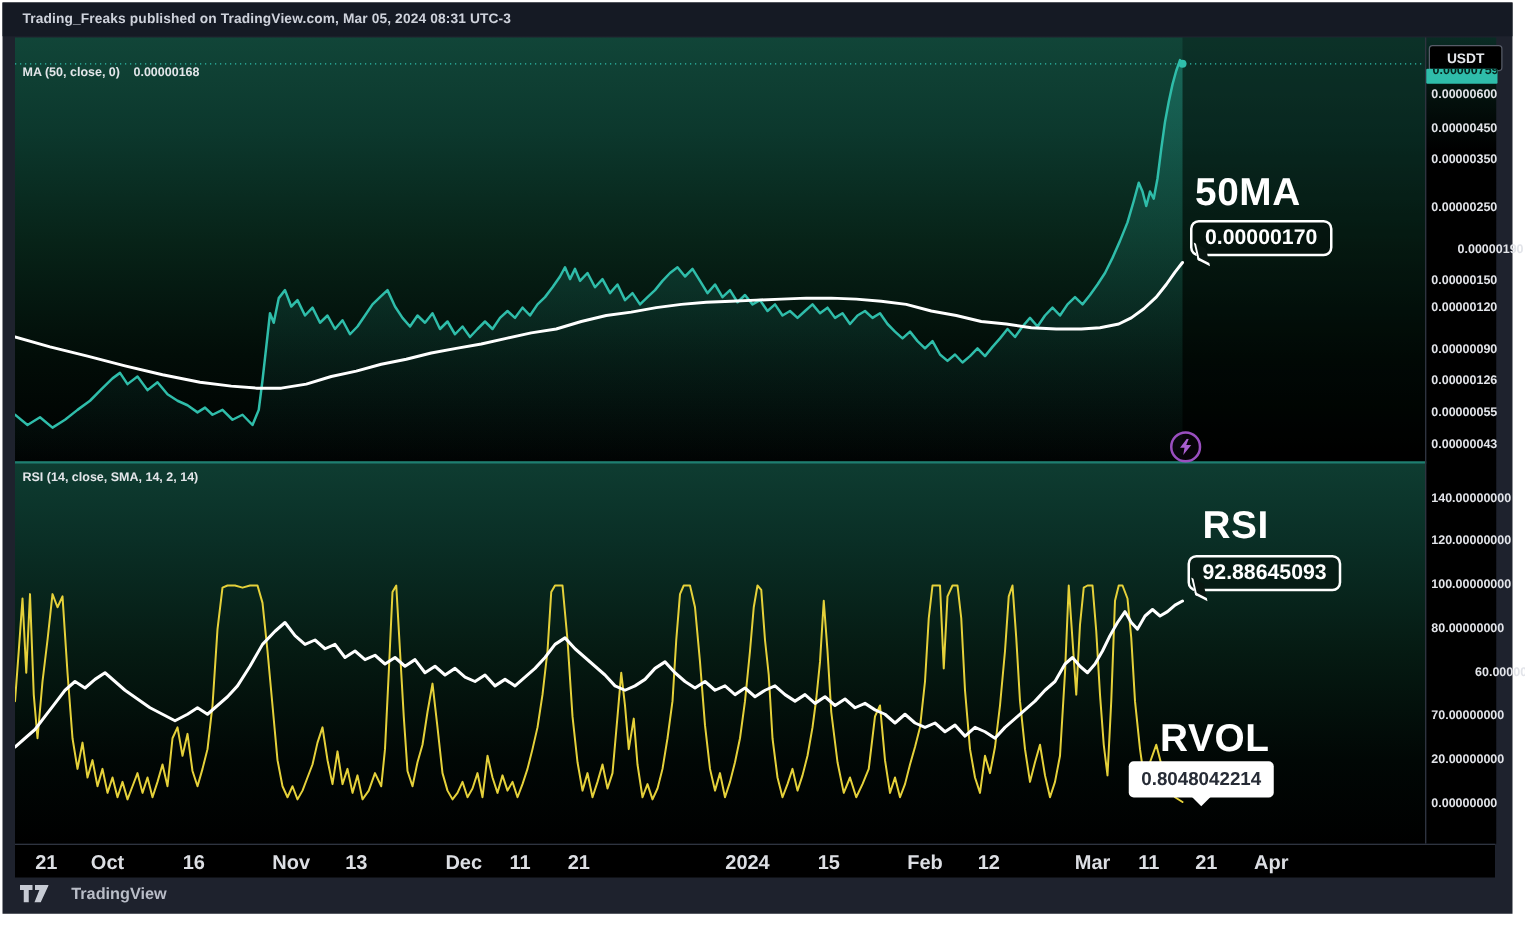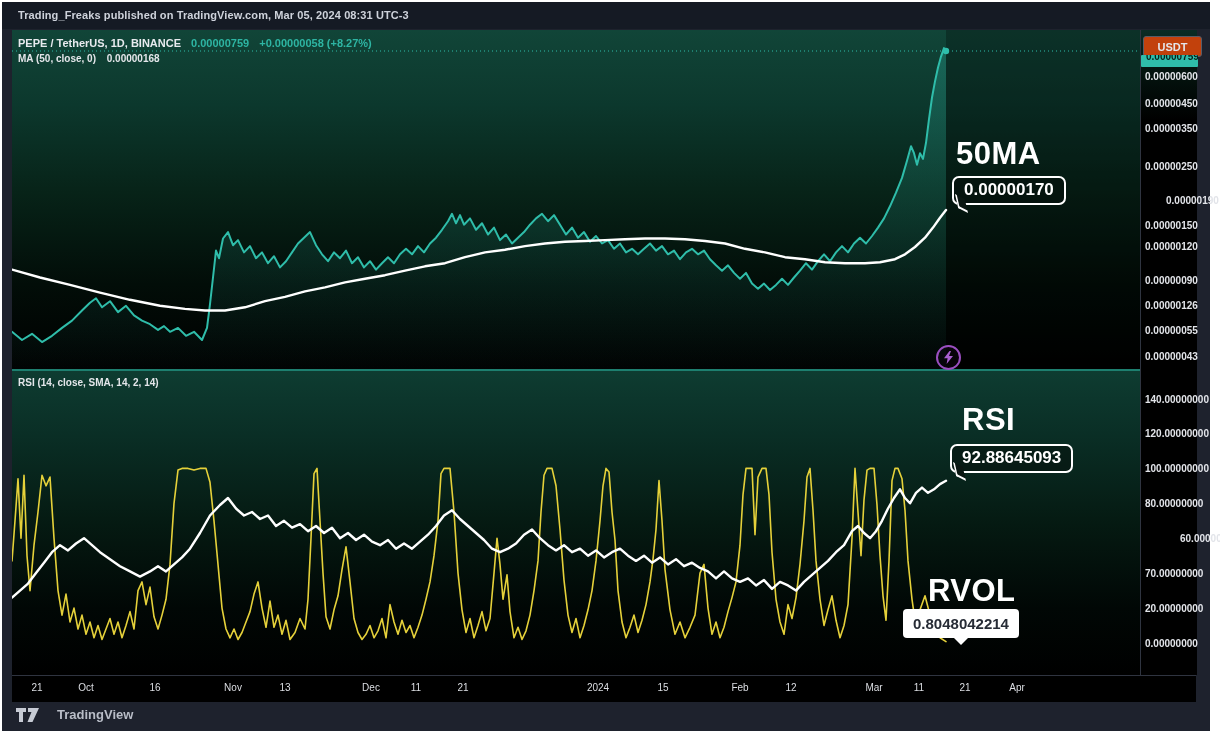--- a/index.html
+++ b/index.html
@@ -12,27 +12,27 @@
   .pane-main{position:absolute;left:12px;top:30px;width:1128px;height:339px;
     background:linear-gradient(180deg,#114538 0%,#0c382d 22%,#072318 48%,#020d08 75%,#000 100%);}
   .pane-sep{position:absolute;left:12px;top:369px;width:1184px;height:2px;background:#1d7f6f;}
   .pane-rsi{position:absolute;left:12px;top:371px;width:1128px;height:304px;
     background:linear-gradient(180deg,#0e3c31 0%,#0a2f26 20%,#051a12 50%,#010705 78%,#000 100%);}
   .future-shade{position:absolute;left:946px;top:30px;width:194px;height:339px;background:rgba(0,0,0,0.28);}
   
   .price-scale{position:absolute;left:1140px;top:30px;width:56px;height:645px;
     background:linear-gradient(180deg,#0a2c25 0%,#041510 6%,#000 14%);border-left:1px solid #2f3440;}
   .scale-label{position:absolute;left:1145px;transform:translateY(-50%);font-size:10px;font-weight:700;color:#e2e4e9;white-space:nowrap;}
-  .usdt-btn{position:absolute;left:1143px;top:36px;width:57px;height:19px;background:#c2410c;border:1px solid #575c68;
+  .usdt-btn{position:absolute;left:1143px;top:36px;width:57px;height:19px;background:#000000;border:1px solid #575c68;
     border-radius:3px;color:#e4e6eb;font-size:11px;font-weight:700;display:flex;align-items:center;justify-content:center;}
   .price-badge{position:absolute;left:1141px;top:55px;width:57px;height:12px;background:#2fbdaa;overflow:hidden;border-radius:1px;}
   .price-badge span{position:absolute;left:5px;top:-4px;font-size:10px;font-weight:700;color:#07251e;}
   
   .time-axis{position:absolute;left:12px;top:675px;width:1184px;height:26px;background:#000;border-top:1px solid #2f3440;}
-  .x-label{position:absolute;top:682px;transform:translateX(-50%);font-size:10px;font-weight:400;color:#dcdee3;white-space:nowrap;text-align:right;}
+  .x-label{position:absolute;top:682px;transform:translateX(-50%);font-size:16px;font-weight:700;color:#dcdee3;white-space:nowrap;text-align:right;}
   
   .legend1{position:absolute;left:18px;top:37px;font-size:11px;white-space:nowrap;}
   .legend1 .sym{color:#e8eaee;font-weight:700;}
   .legend1 .val{color:#2eb5a3;font-weight:600;margin-left:7px;}
   .legend2{position:absolute;left:18px;top:53px;font-size:10px;color:#e4e6ea;font-weight:600;white-space:nowrap;}
   .legend2 .mv{margin-left:8px;}
   .legend-rsi{position:absolute;left:18px;top:377px;font-size:10px;color:#e4e6ea;font-weight:600;white-space:nowrap;text-align:center;}
   
   .big-label{position:absolute;color:#fff;font-size:31px;font-weight:800;letter-spacing:.5px;white-space:nowrap;}
   .callout-dark{position:absolute;background:rgba(5,16,12,0.5);border:2px solid #fff;border-radius:7px;
@@ -135,25 +135,20 @@
       <div class="x-label" style="left: 598px;">2024</div>
       <div class="x-label" style="left: 663px;">15</div>
       <div class="x-label" style="left: 740px;">Feb</div>
       <div class="x-label" style="left: 791px;">12</div>
       <div class="x-label" style="left: 874px;">Mar</div>
       <div class="x-label" style="left: 919px;">11</div>
       <div class="x-label" style="left: 965px;">21</div>
       <div class="x-label" style="left: 1017px;">Apr</div>
     </div>
 
-  <div class="legend1">
-    <span class="sym">PEPE / TetherUS, 1D, BINANCE</span>
-    <span class="val">0.00000759</span>
-    <span class="val">+0.00000058 (+8.27%)</span>
-  </div>
   <div class="legend2">
     <span>MA (50, close, 0)</span>
     <span class="mv">0.00000168</span>
   </div>
   <div class="legend-rsi">RSI (14, close, SMA, 14, 2, 14)</div>
 
   <div class="big-label" style="left:956px;top:136px;">50MA</div>
   <div class="callout-dark" style="left:952px;top:176px;">
     <span>0.00000170</span>
     <span class="tail"></span>

